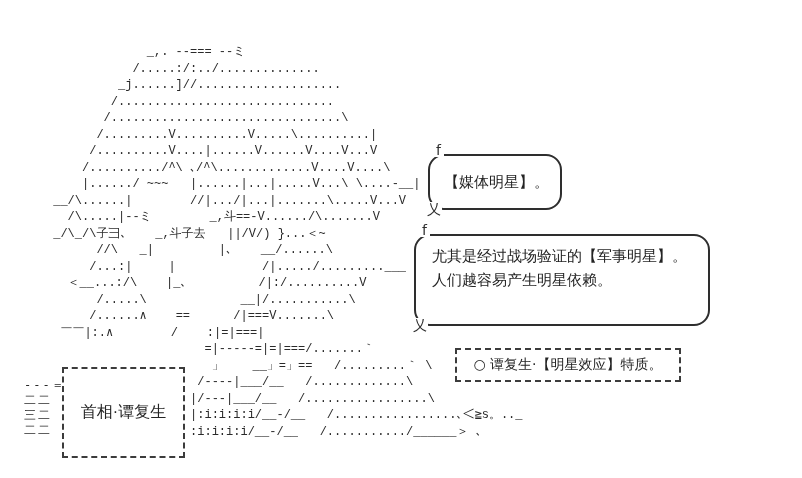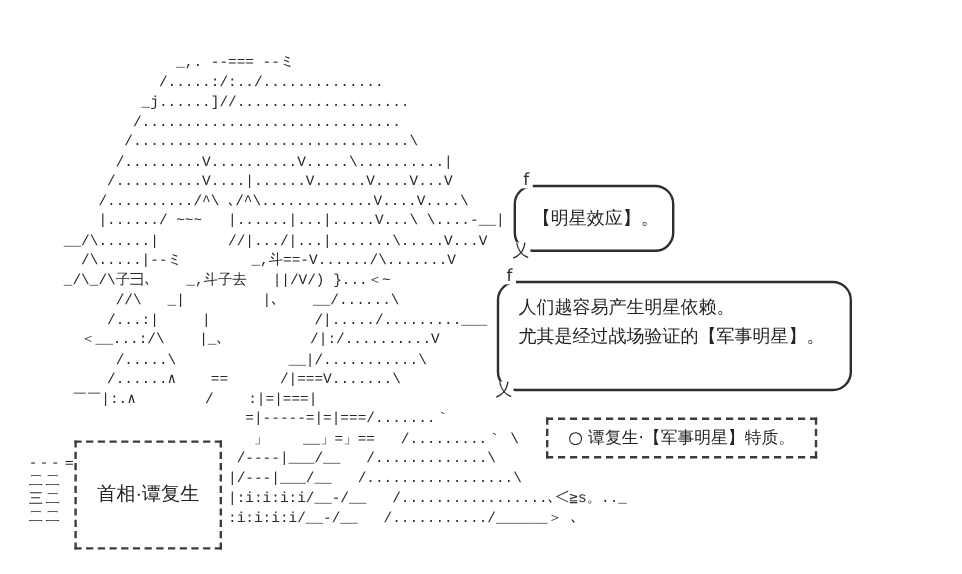--- a/index.html
+++ b/index.html
@@ -57,31 +57,31 @@
                     :i:i:i:i/__-/__   /.........../______＞ ､</pre>
 
   <pre class="motion">---＝
 二二
 三二
 二二</pre>
 
   <div class="bubble b1">
     <span class="corner ctl">f</span>
     <span class="corner cbl">乂</span>
-    <div>【明星效应】。</div>
+    <div>【媒体明星】。</div>
   </div>
 
   <div class="bubble b2">
     <span class="corner ctl">f</span>
     <span class="corner cbl">乂</span>
+    <div>尤其是经过战场验证的【军事明星】。</div>
     <div>人们越容易产生明星依赖。</div>
-    <div>尤其是经过战场验证的【军事明星】。</div>
   </div>
 
   <div class="trait-box">
-    <span>○ 谭复生·【军事明星】特质。</span>
+    <span>○ 谭复生·【明星效应】特质。</span>
   </div>
 
   <div class="name-box">
     <span>首相·谭复生</span>
   </div>
 
 </div>
 
 </body></html>

